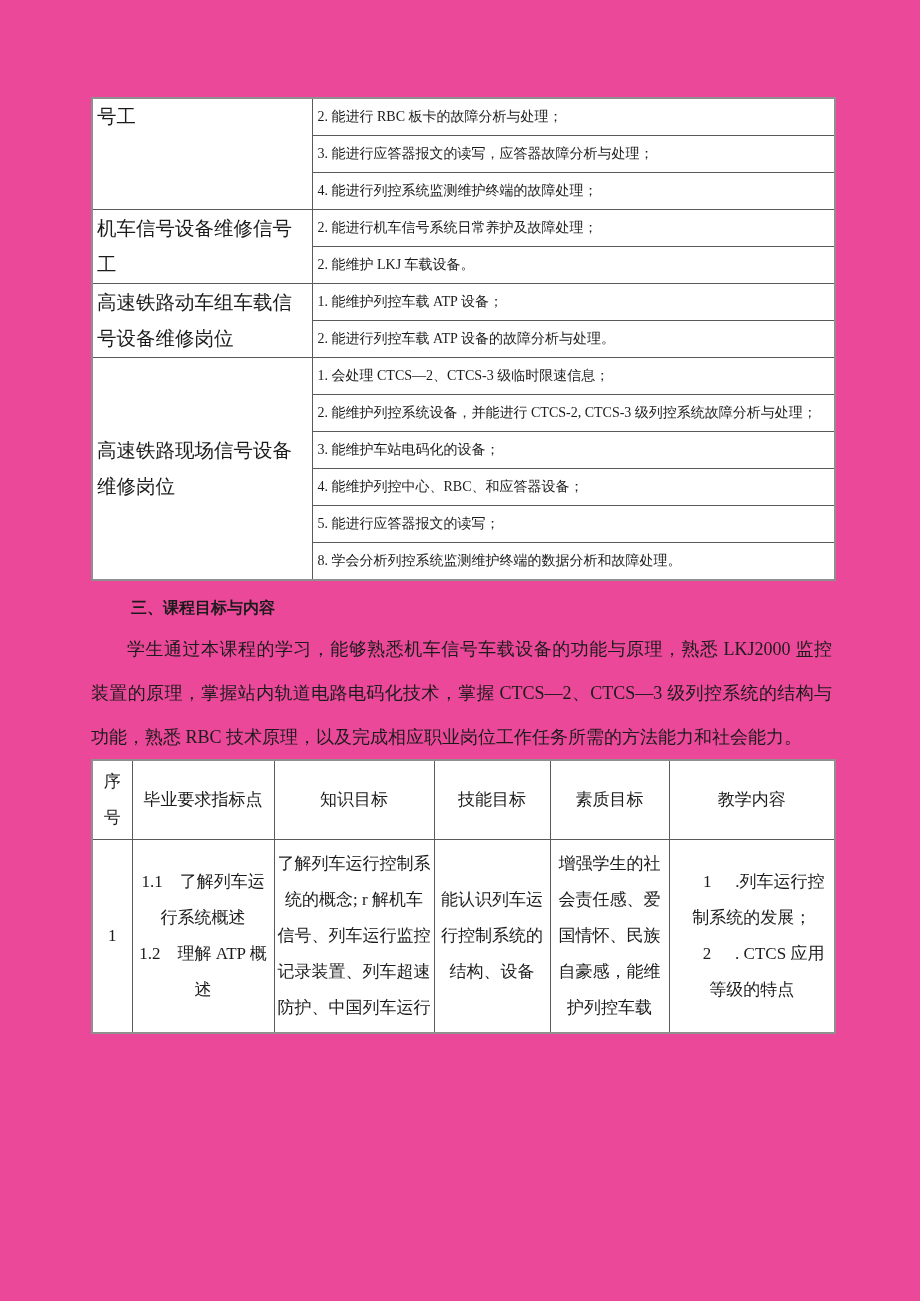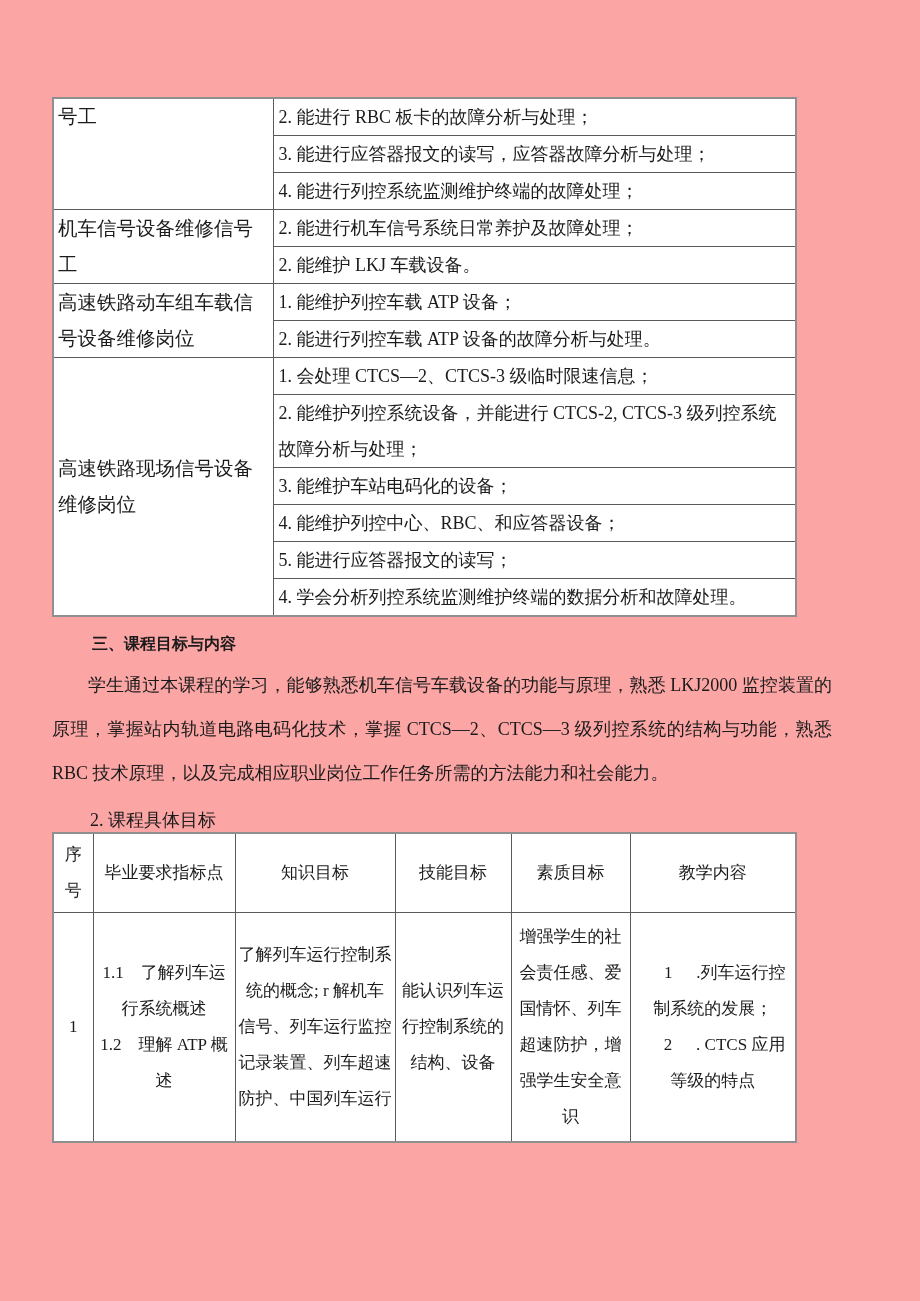--- a/index.html
+++ b/index.html
@@ -1,30 +1,30 @@
 <!DOCTYPE html>
 <html><head>
 <meta charset="utf-8">
 <style>
   html,body { margin:0; padding:0; background:#ffffff; }
   .page {
     position:relative;
     width:920px; height:1301px;
     box-sizing:border-box;
-    padding:97px 88px 0 52px;
-    background:#fca5a5;
+    padding:97px 88px 0 91px;
+    background:#ec4899;
     color:#1b1b1b;
     font-family:"Liberation Serif","DejaVu Serif",serif;
     overflow:hidden;
   }
   table { border-collapse:collapse; table-layout:fixed; width:743px; background:#fff; }
   .t1, .t2 { border:2px solid #8f8f8f; }
   .t1 td {
     border:1px solid #5a5a5a;
-    font-size:18px; line-height:36px;
+    font-size:14px; line-height:36px;
     padding:0 5px;
     vertical-align:middle;
     word-break:break-all;
   }
   .t1 td.pos { font-size:19.5px; padding:0 4px; }
   .t1 td.vtop { vertical-align:top; }
   .t2 th, .t2 td {
     border:1px solid #5a5a5a;
     font-size:17px; line-height:36px;
     font-weight:normal; text-align:center;
@@ -96,28 +96,27 @@
       <tr>
         <td>3. 能维护车站电码化的设备；</td>
       </tr>
       <tr>
         <td>4. 能维护列控中心、RBC、和应答器设备；</td>
       </tr>
       <tr>
         <td>5. 能进行应答器报文的读写；</td>
       </tr>
       <tr>
-        <td>4. 学会分析列控系统监测维护终端的数据分析和故障处理。</td>
+        <td>8. 学会分析列控系统监测维护终端的数据分析和故障处理。</td>
       </tr>
     </tbody>
   </table>
 
   <div class="h3">三、课程目标与内容</div>
   <div class="para">学生通过本课程的学习，能够熟悉机车信号车载设备的功能与原理，熟悉 LKJ2000 监控装置的原理，掌握站内轨道电路电码化技术，掌握 CTCS—2、CTCS—3 级列控系统的结构与功能，熟悉 RBC 技术原理，以及完成相应职业岗位工作任务所需的方法能力和社会能力。</div>
-  <div class="sub">2. 课程具体目标</div>
 
   <table class="t2">
     <colgroup>
       <col style="width:40px">
         <col style="width:142px">
         <col style="width:160px">
       <col style="width:116px">
         <col style="width:119px">
         <col style="width:166px">
     </colgroup>
@@ -131,21 +130,21 @@
         <th>教学内容</th>
       </tr>
     </thead>
     <tbody>
       <tr>
         <td>1</td>
         <td class="pre">1.1　了解列车运行系统概述
 1.2　理解 ATP 概述</td>
         <td>了解列车运行控制系统的概念; r 解机车信号、列车运行监控记录装置、列车超速防护、中国列车运行</td>
         <td>能认识列车运行控制系统的结构、设备</td>
-        <td>增强学生的社会责任感、爱国情怀、列车超速防护，增强学生安全意识</td>
+        <td>增强学生的社会责任感、爱国情怀、民族自豪感，能维护列控车载</td>
         <td>
           <div class="titem"><span class="tnum">1</span><span>.列车运行控制系统的发展；</span></div>
           <div class="titem"><span class="tnum">2</span><span>. CTCS 应用等级的特点</span></div>
         </td>
       </tr>
     </tbody>
   </table>
 
 </div>
 

